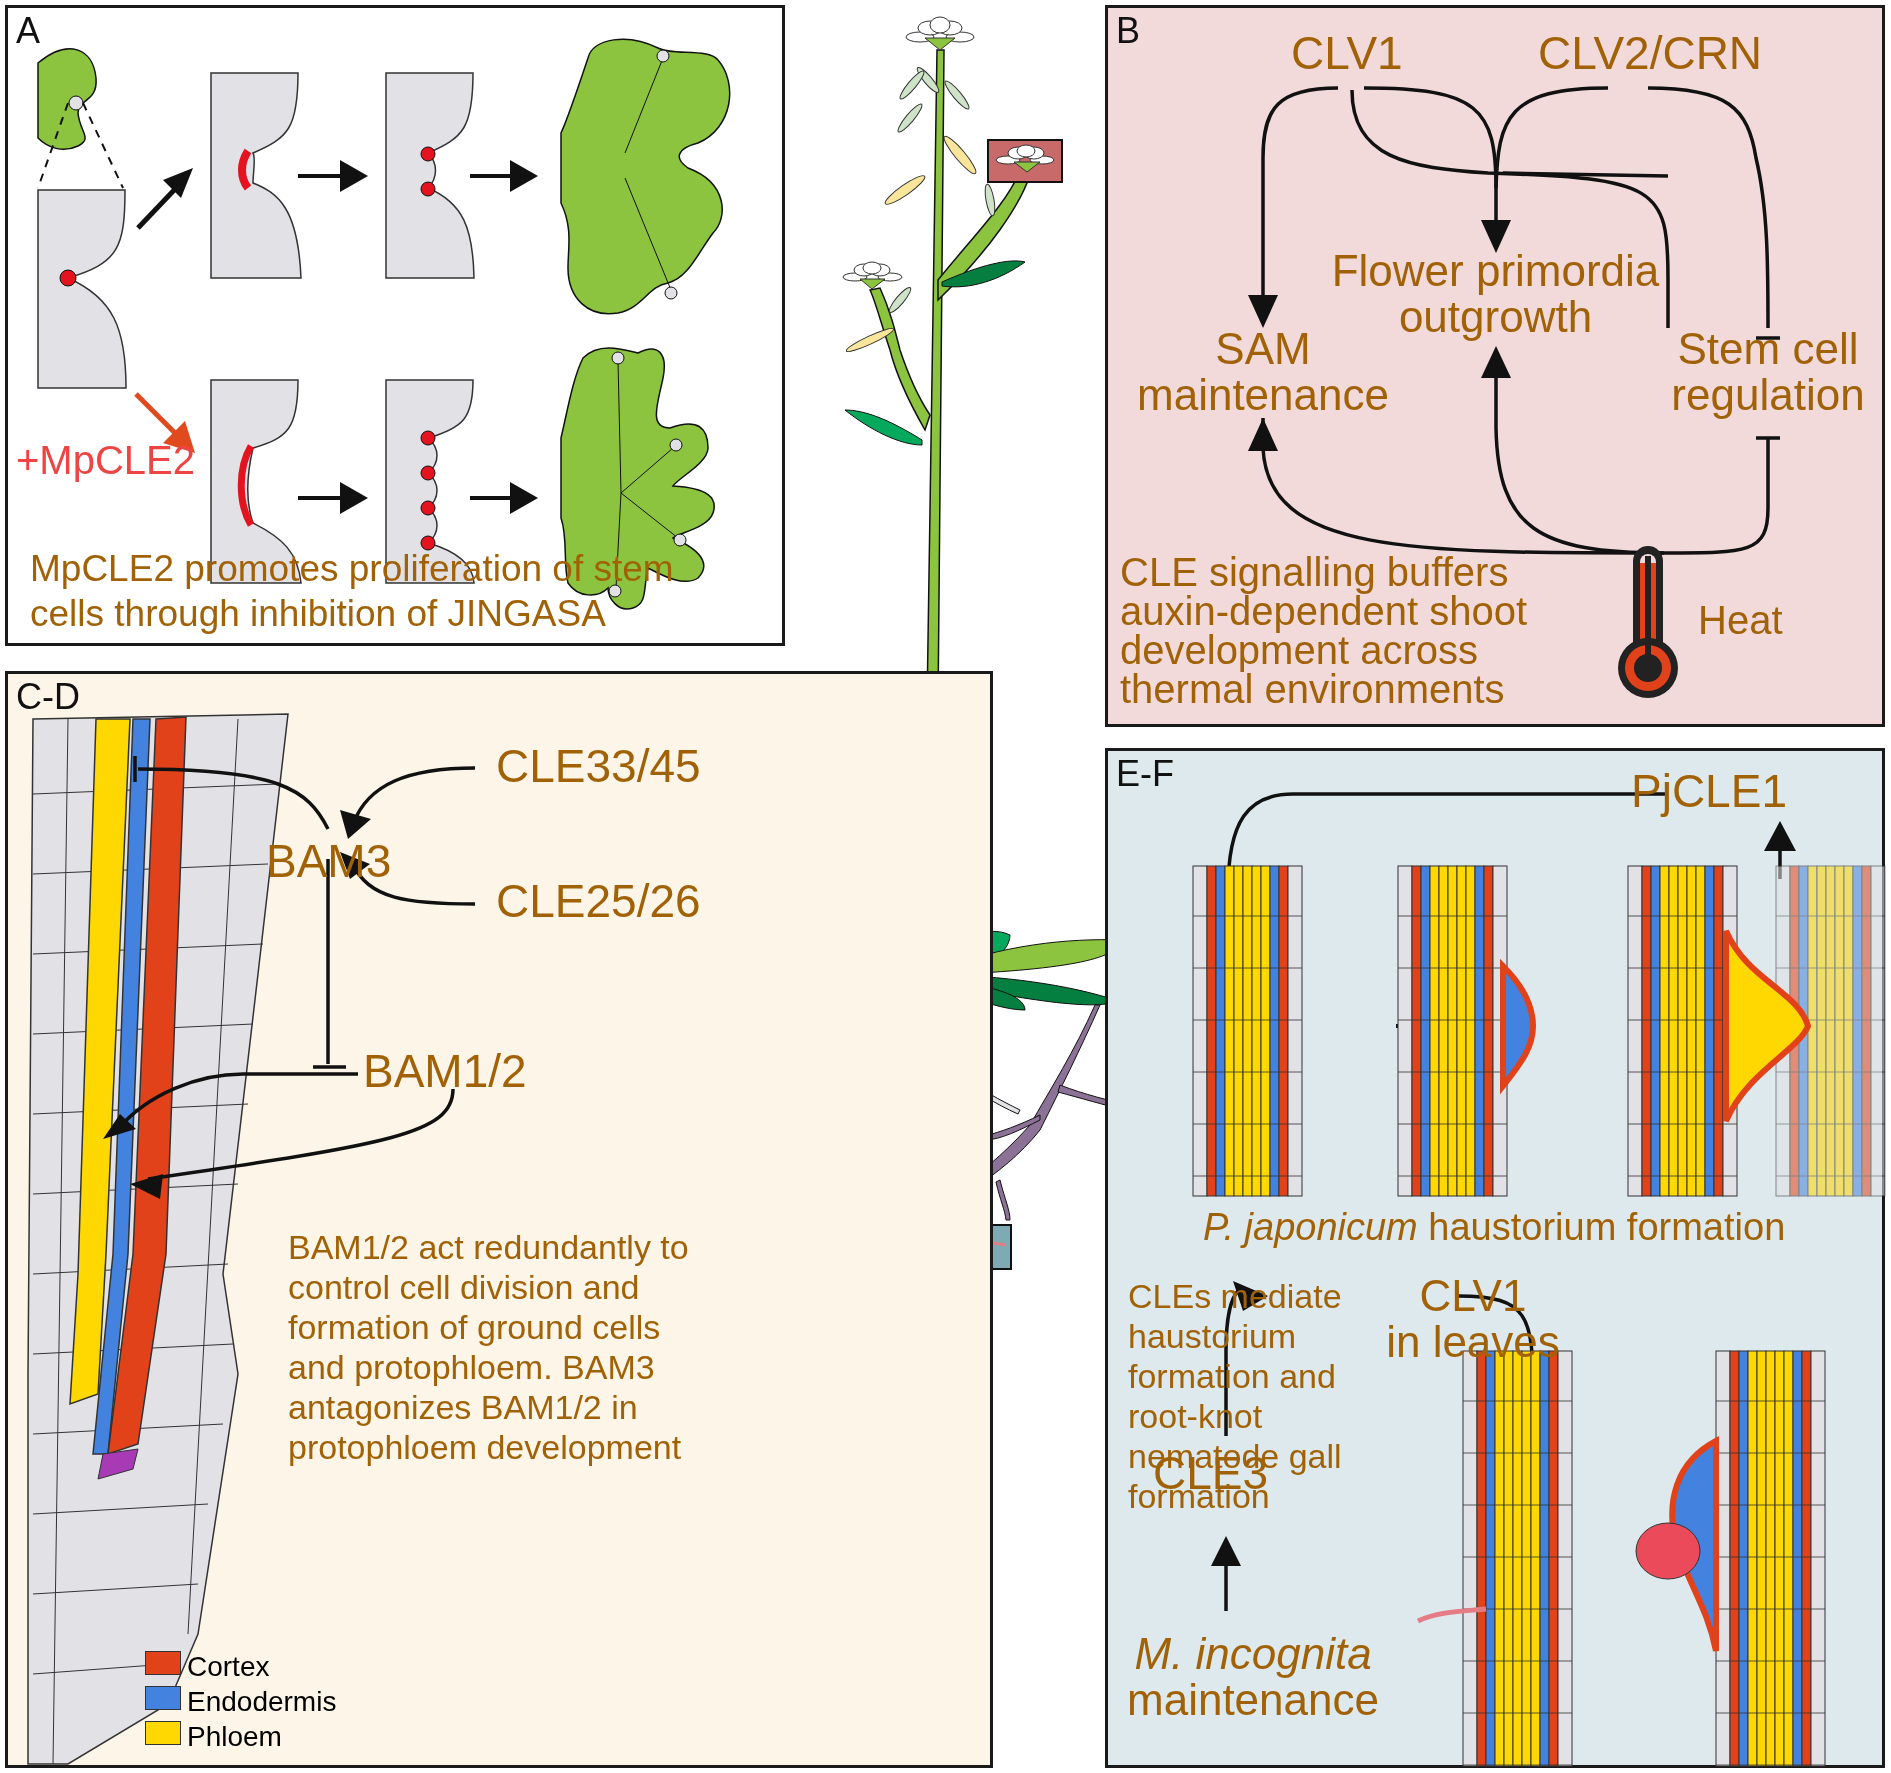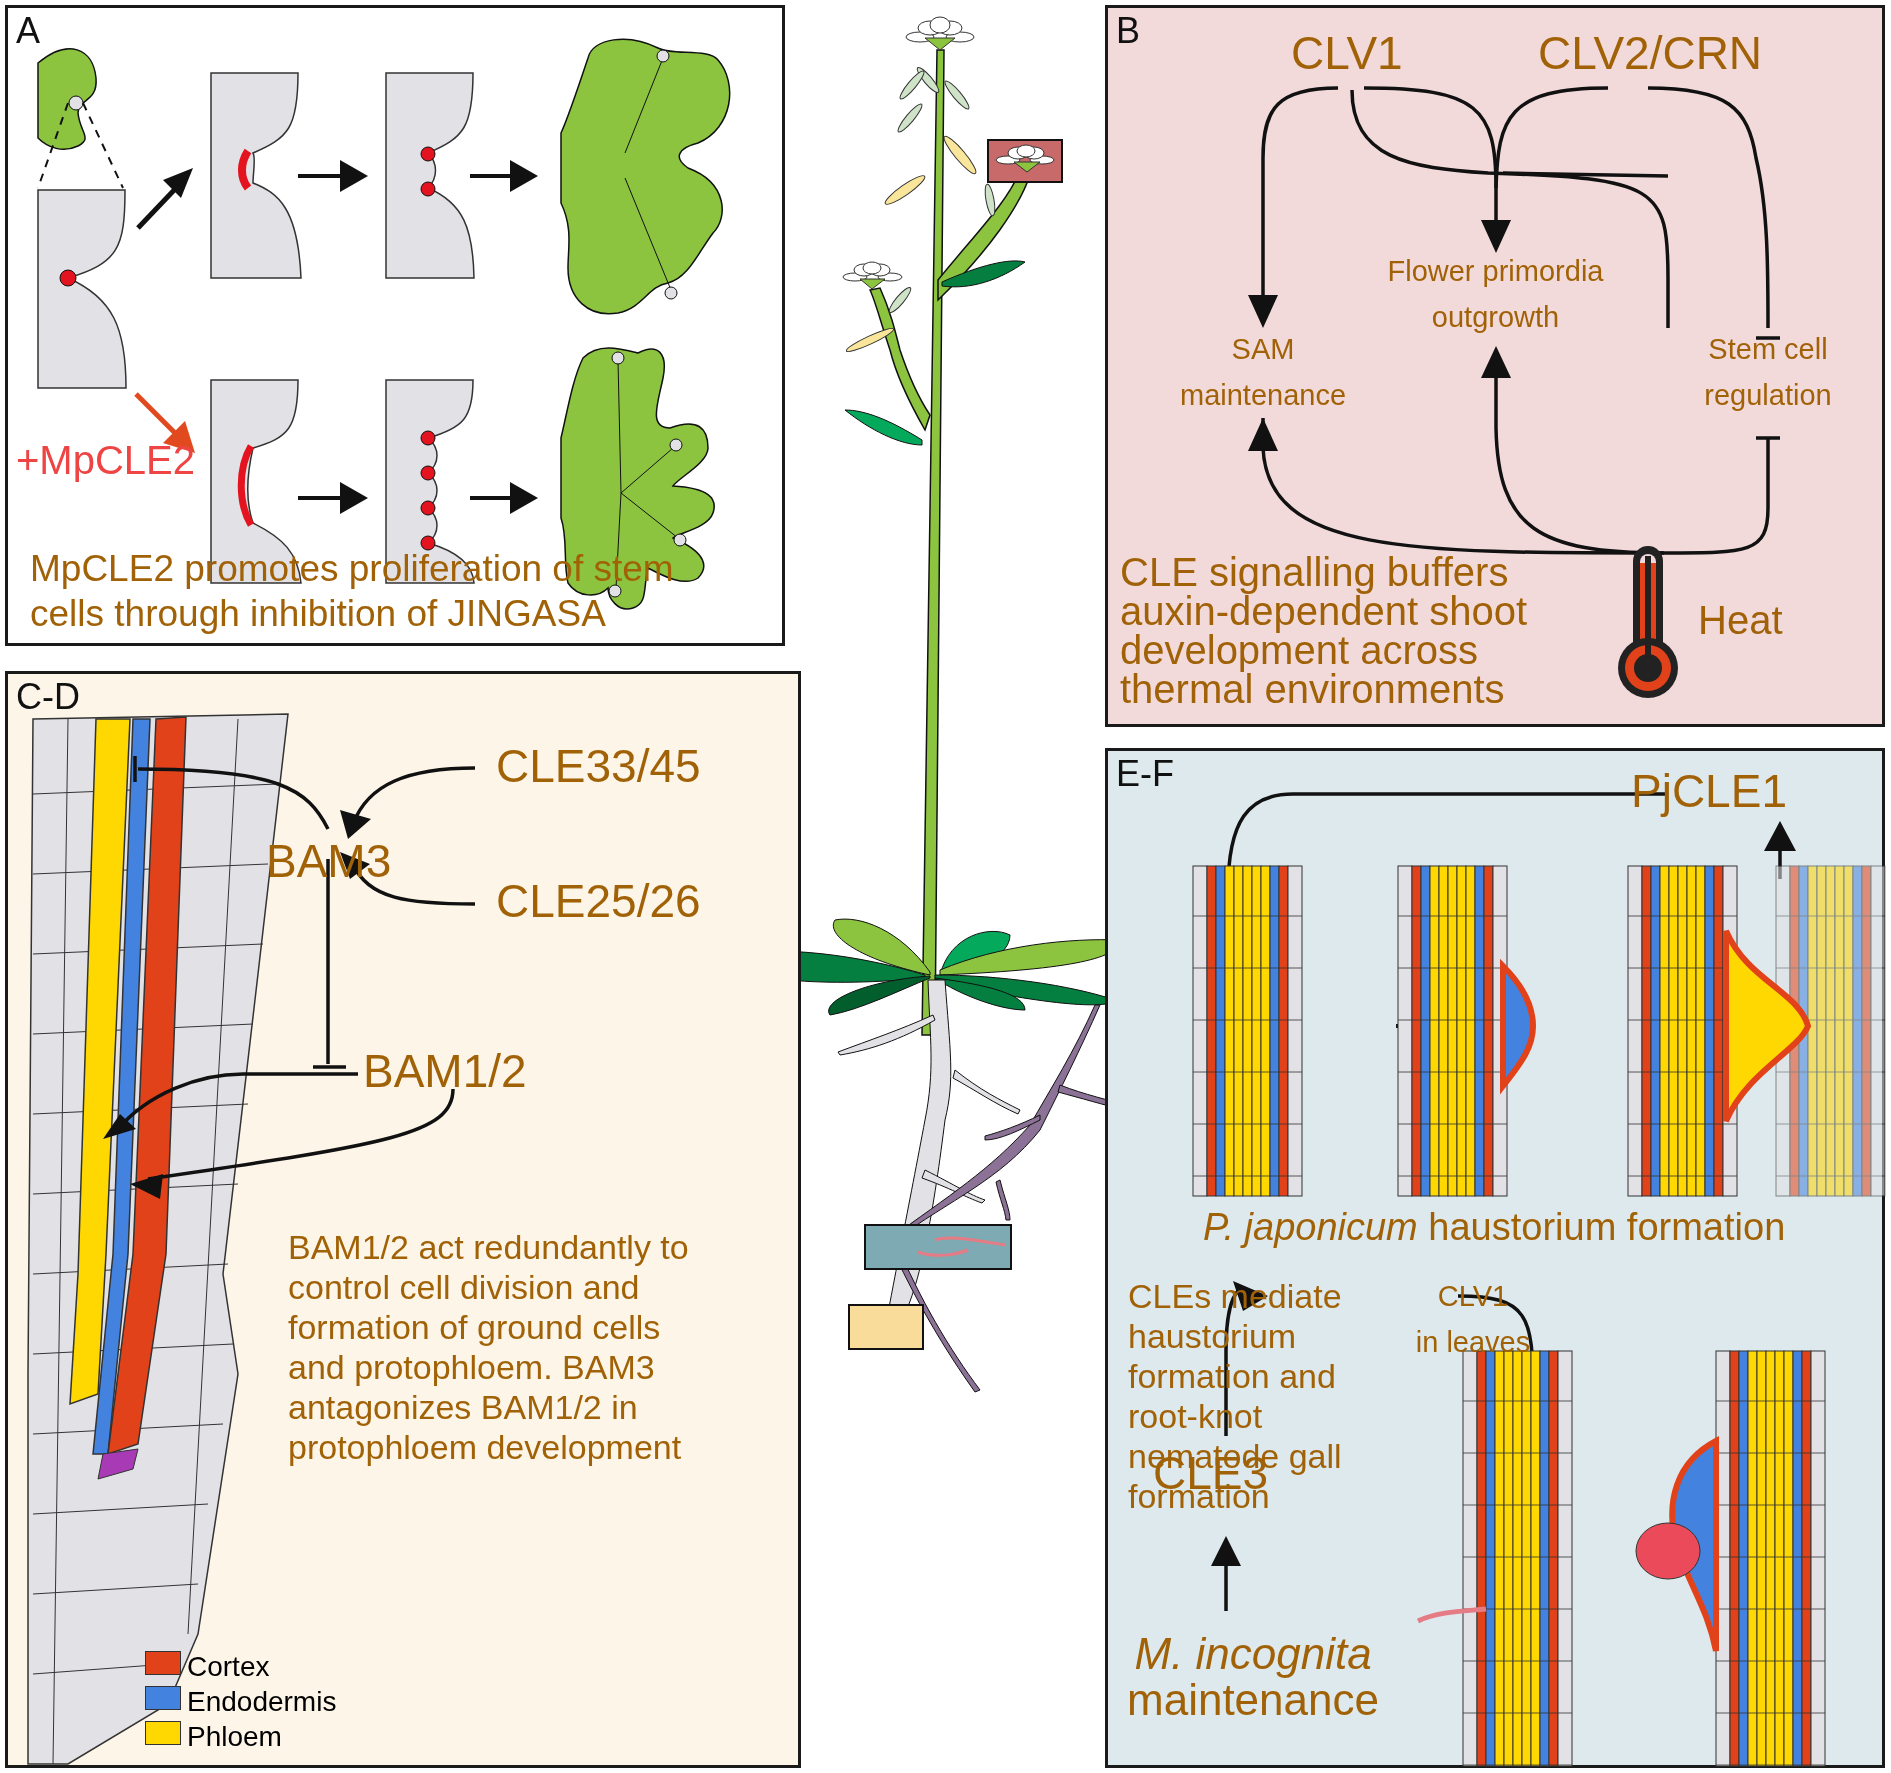--- a/index.html
+++ b/index.html
@@ -1,27 +1,27 @@
 <!DOCTYPE html>
 <html><head>
 <meta charset="utf-8">
 <style>
   html, body { margin:0; padding:0; background:#ffffff; }
   body { width:1891px; height:1773px; position:relative; overflow:hidden; font-family:"Liberation Sans", sans-serif; }
   .panel { position:absolute; box-sizing:border-box; border:3px solid #1a1a1a; }
   #panelA { left:5px; top:5px; width:780px; height:641px; background:#ffffff; }
   #panelB { left:1105px; top:5px; width:780px; height:722px; background:#f2dadb; }
-  #panelCD { left:5px; top:671px; width:796px; height:1097px; background:#fdf6e8; }
+  #panelCD { left:5px; top:671px; width:988px; height:1097px; background:#fdf6e8; }
   #panelEF { left:1105px; top:748px; width:780px; height:1020px; background:#dde9ec; }
   .plabel { position:absolute; left:8px; top:2px; font-size:36px; color:#111; }
   .txt { position:absolute; color:#a16207; white-space:nowrap; }
   svg.layer { position:absolute; left:0; top:0; overflow:visible; }
   .cap { font-size:34px; line-height:40px; }
   .node { font-size:46px; }
-  .nodeB { font-size:29px; line-height:46px; text-align:center; }
+  .nodeB { font-size:44px; line-height:46px; text-align:center; }
   .legend-row { position:absolute; display:flex; align-items:flex-start; gap:6px; font-size:28px; }
   .swatch { width:34px; height:22px; border:1px solid #333; }
 </style>
 </head>
 <body>
 
 <div id="panelA" class="panel">
   <div class="plabel">A</div>
   <svg class="layer" width="780" height="641">
     <defs>

